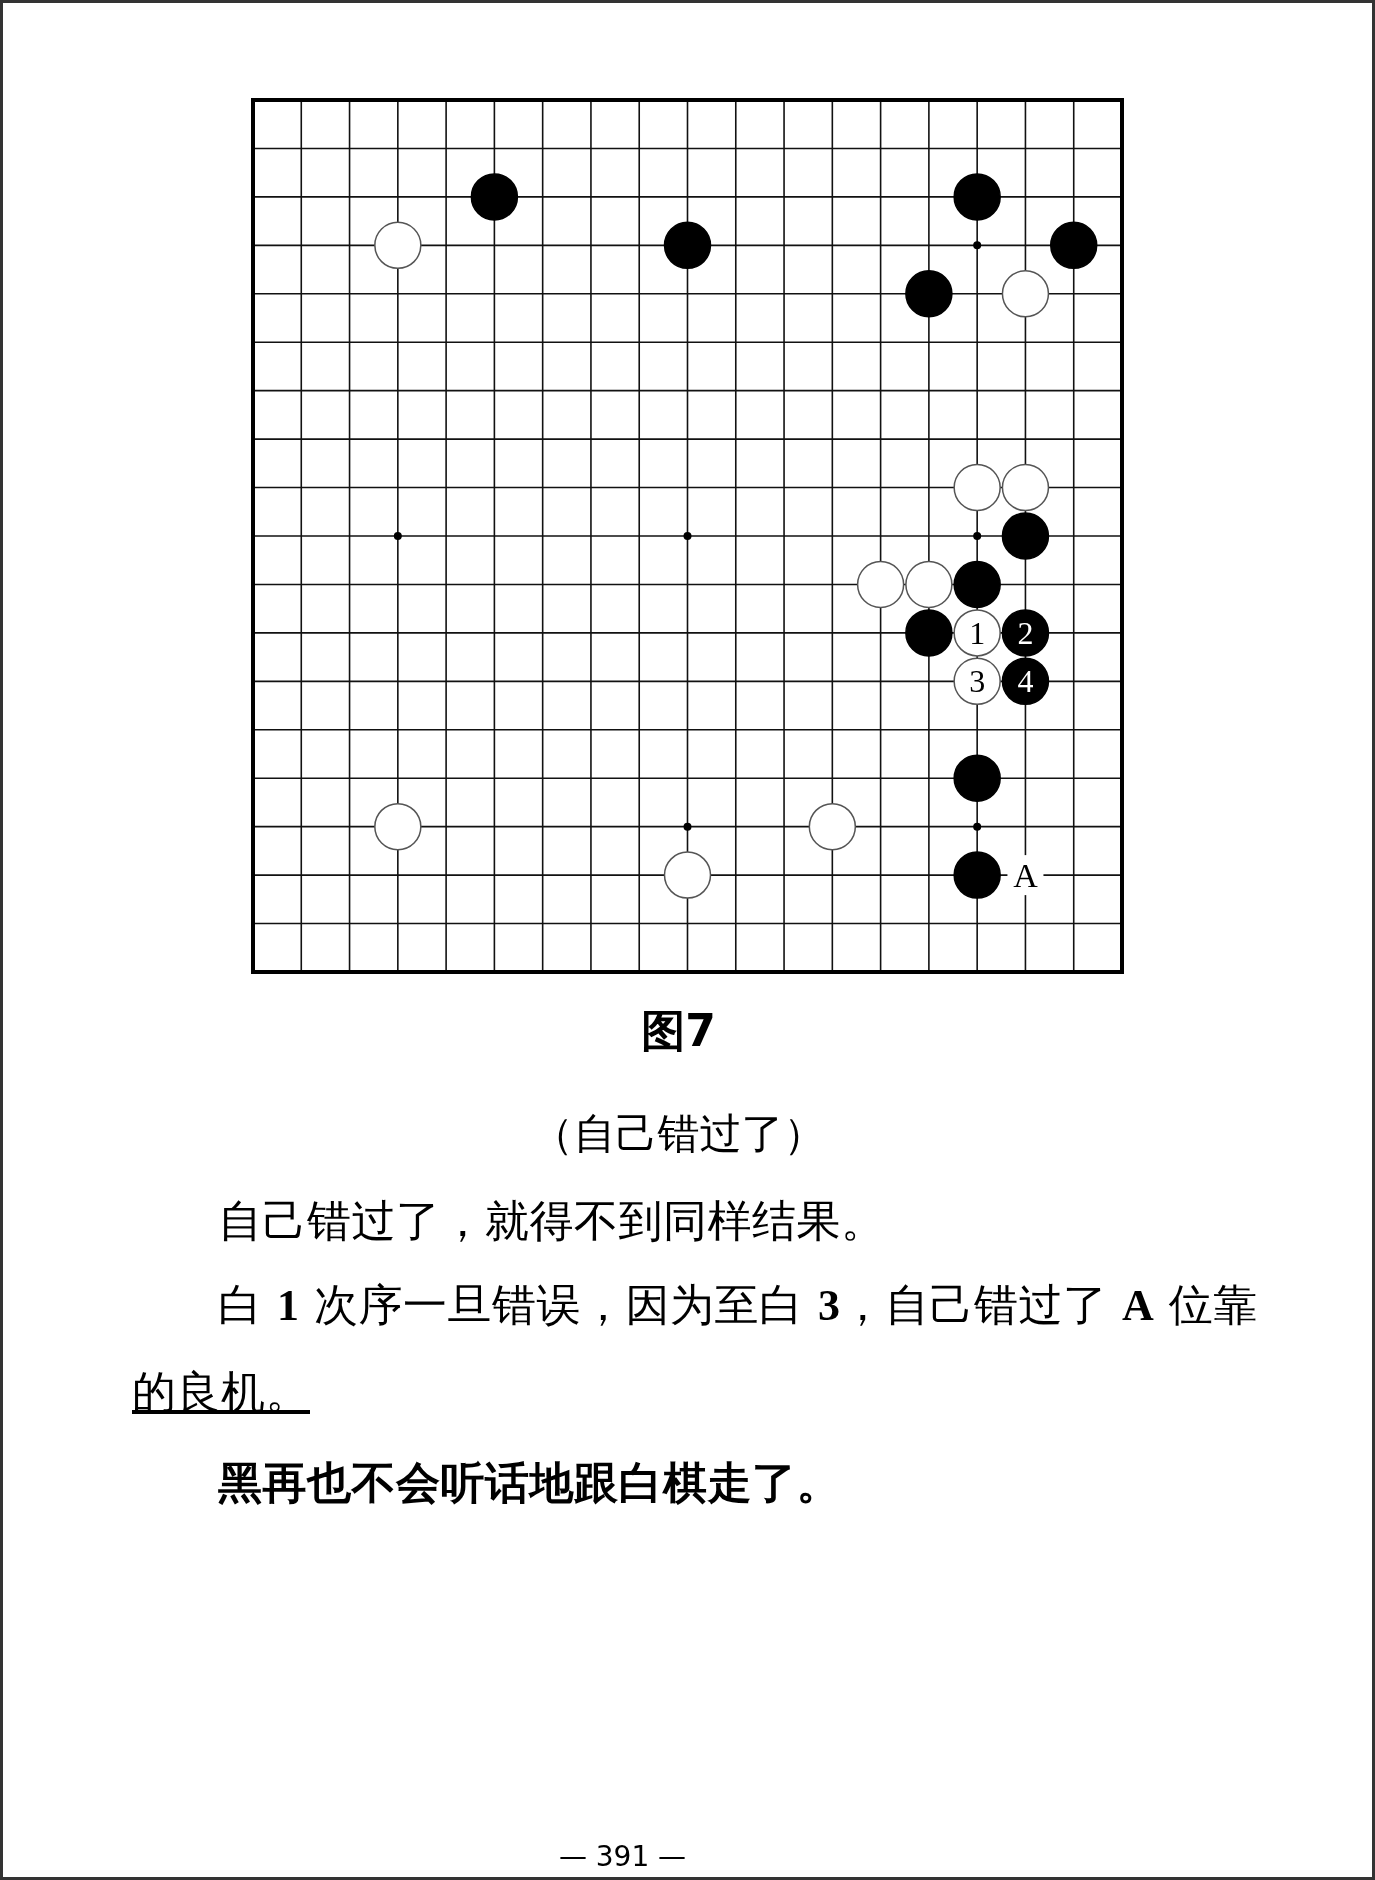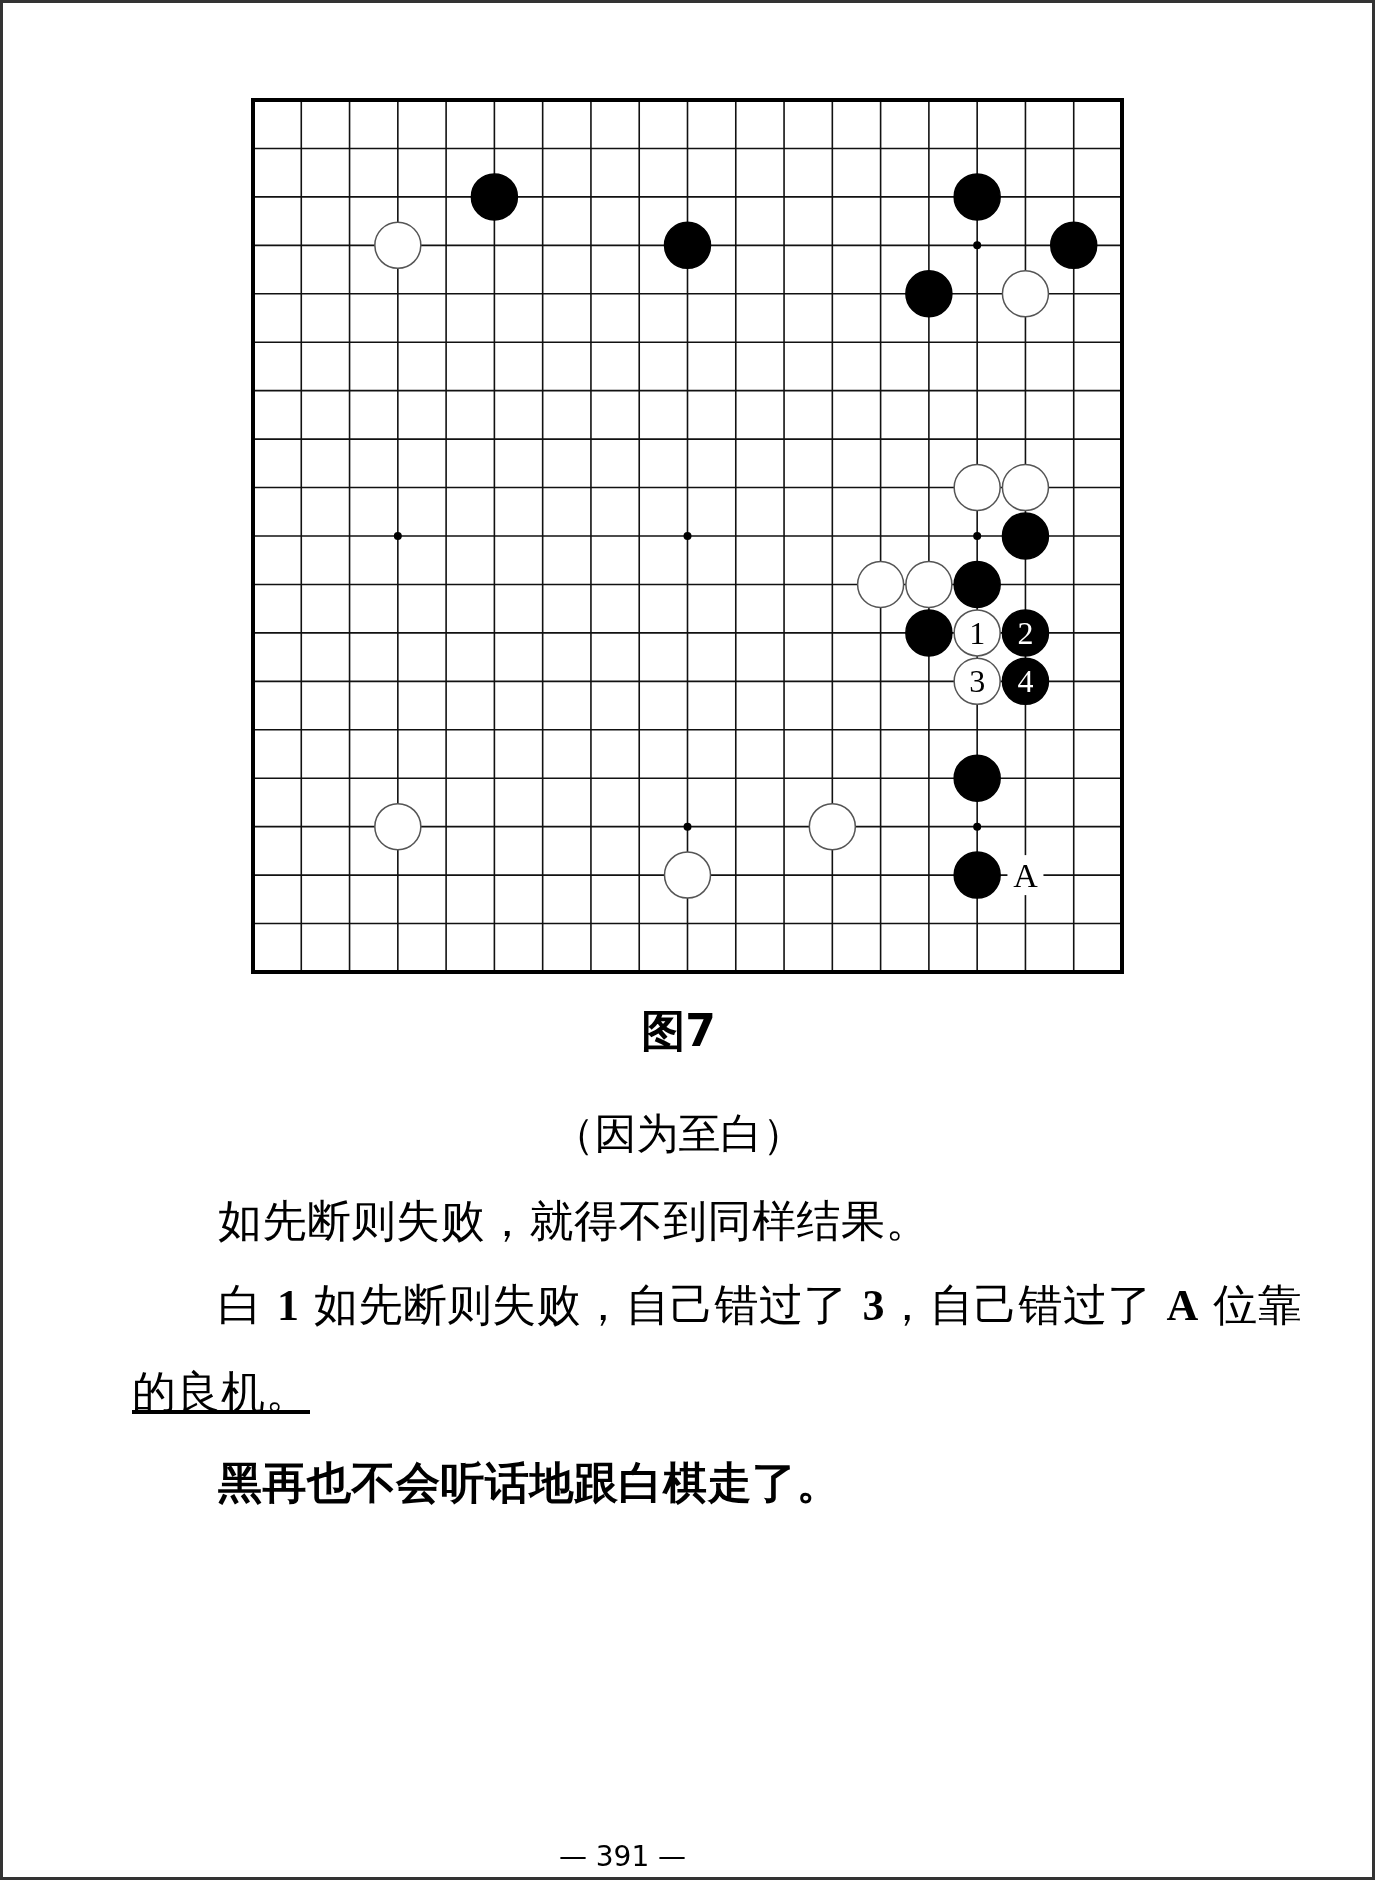--- a/index.html
+++ b/index.html
@@ -91,24 +91,24 @@
       <circle cx="146.83333333333334" cy="728.6666666666666" r="23" fill="#fff" stroke="#555" stroke-width="1.5"></circle>
       <circle cx="581.3333333333334" cy="728.6666666666666" r="23" fill="#fff" stroke="#555" stroke-width="1.5"></circle>
       <circle cx="436.5" cy="777.1111111111111" r="23" fill="#fff" stroke="#555" stroke-width="1.5"></circle>
       <circle cx="726.1666666666666" cy="777.1111111111111" r="23" fill="#000" stroke="#000" stroke-width="1.5"></circle>
       <rect x="756.4444444444445" y="757.1111111111111" width="36" height="40" fill="#fff"></rect>
       <text x="774.4444444444445" y="789.1111111111111" text-anchor="middle" font-size="34" font-family="Liberation Serif, serif" fill="#000">A</text>
     </svg>
 </div>
 
 <div class="caption fig-title">图7</div>
-<div class="caption fig-subtitle">（因为至白）</div>
+<div class="caption fig-subtitle">（自己错过了）</div>
 
-<div class="para" style="left:218px; top:1195px;">如先断则失败，就得不到同样结果。</div>
+<div class="para" style="left:218px; top:1195px;">自己错过了，就得不到同样结果。</div>
 
 <div class="para" style="left:218px; top:1279px;">
-  <span>白 </span><span class="latin">1</span><span> 如先断则失败，自己错过了 </span><span class="latin">3</span><span>，自己错过了 </span><span class="latin">A</span><span> 位靠</span>
+  <span>白 </span><span class="latin">1</span><span> 次序一旦错误，因为至白 </span><span class="latin">3</span><span>，自己错过了 </span><span class="latin">A</span><span> 位靠</span>
 </div>
 <div class="para" style="left:132px; top:1366px;text-decoration:underline;">的良机。</div>
 
 <div class="para" style="left:218px; top:1457px;font-weight:bold;">黑再也不会听话地跟白棋走了。</div>
 
 <div class="page-num">— 391 —</div>
 
 </body></html>

